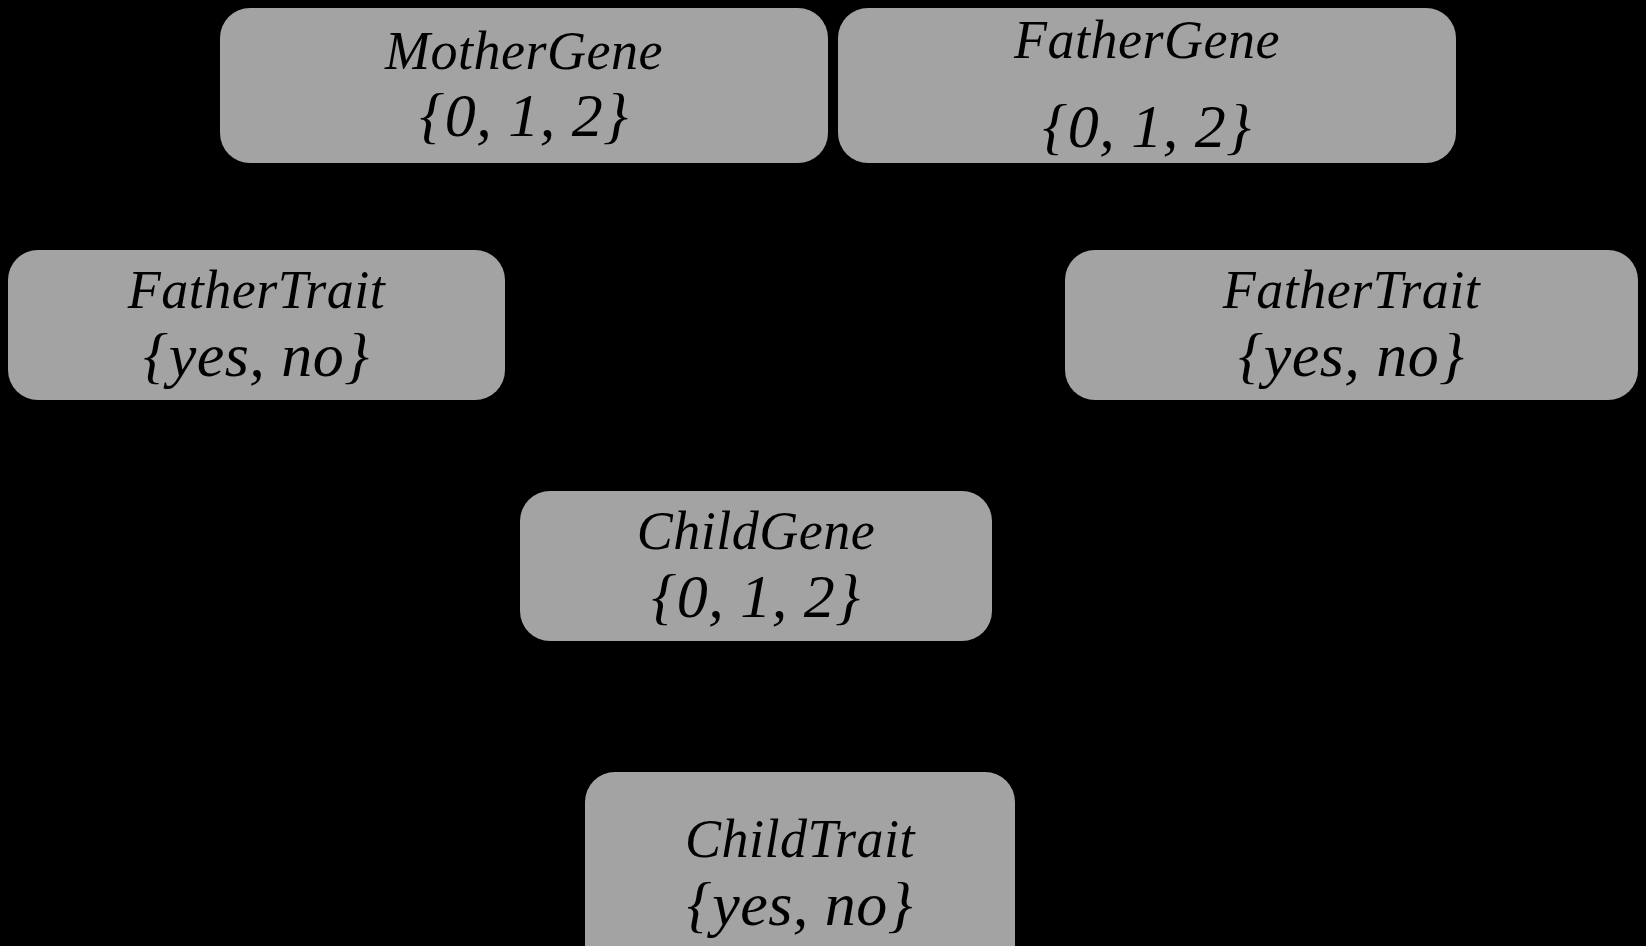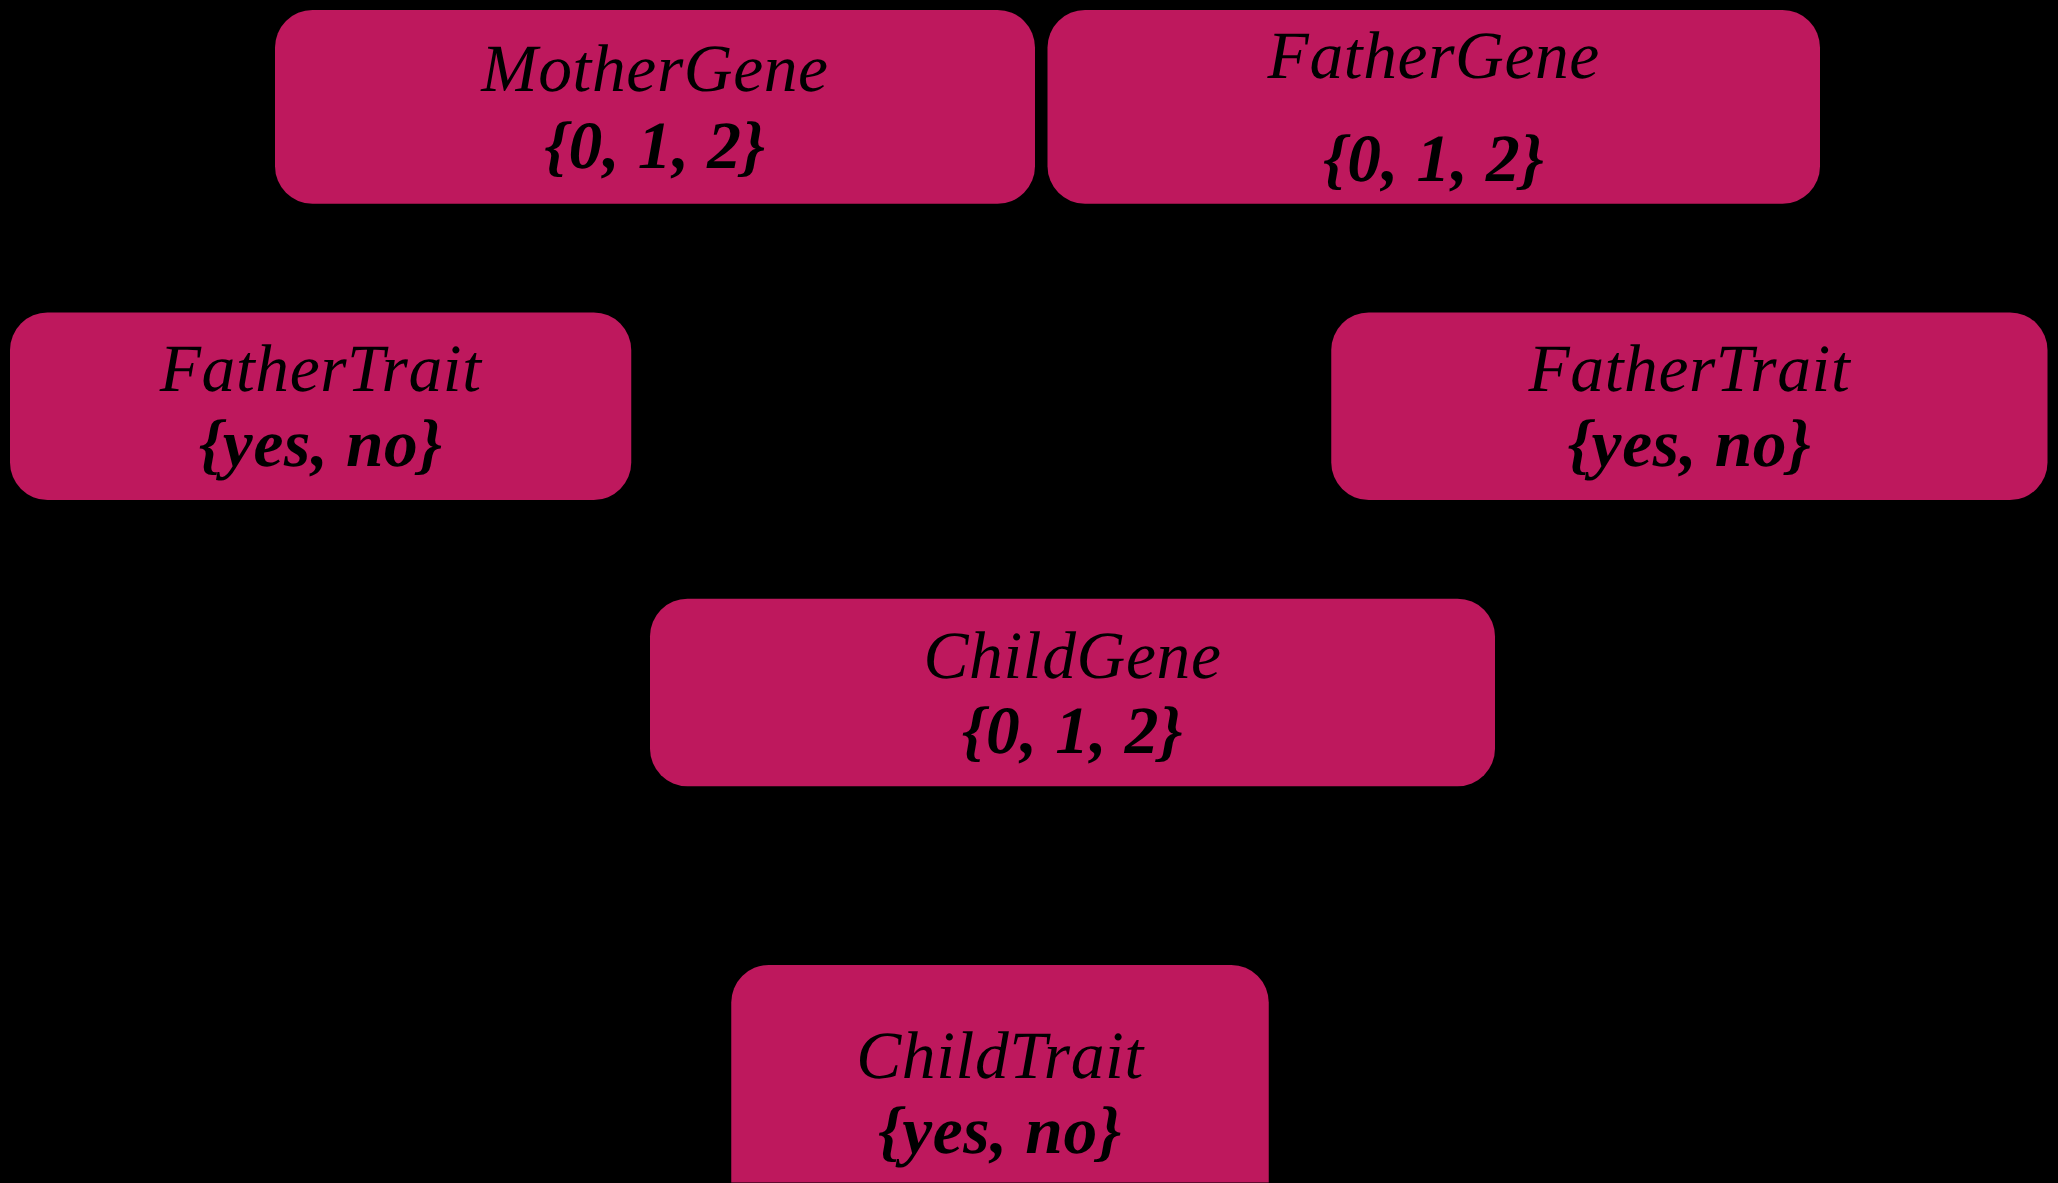--- a/index.html
+++ b/index.html
@@ -15,21 +15,21 @@
     font-family: "Liberation Serif", "DejaVu Serif", serif;
   }
   #canvas {
     position: relative;
     width: 1646px;
     height: 946px;
     background: #000000;
   }
   .node {
     position: absolute;
-    background: #be185d;
+    background: #a3a3a3;
     border-radius: 30px;
     display: flex;
     flex-direction: column;
     align-items: center;
     justify-content: center;
     box-sizing: border-box;
     color: #000000;
     text-align: center;
     line-height: 1.12;
   }
@@ -37,32 +37,32 @@
     font-family: "Liberation Serif", "DejaVu Serif", serif;
     font-style: italic;
     font-weight: 400;
     font-size: 54px;
     letter-spacing: 0.5px;
     white-space: nowrap;
   }
   .node-domain {
     font-family: "Liberation Serif", "DejaVu Serif", serif;
     font-style: italic;
-    font-weight: 700;
-    font-size: 54px;
+    font-weight: 400;
+    font-size: 62px;
     letter-spacing: 0.5px;
     white-space: nowrap;
   }
 
   
   #node-mother-gene  { left: 220px;  top: 8px;   width: 608px; height: 155px; }
   #node-father-gene  { left: 838px;  top: 8px;   width: 618px; height: 155px; gap: 22px; }
   #node-mother-trait { left: 8px;    top: 250px; width: 497px; height: 150px; }
   #node-father-trait { left: 1065px; top: 250px; width: 573px; height: 150px; }
-  #node-child-gene   { left: 520px;  top: 479px; width: 676px; height: 150px; }
+  #node-child-gene   { left: 520px;  top: 491px; width: 472px; height: 150px; }
   #node-child-trait  { left: 585px;  top: 772px; width: 430px; height: 204px; }
 </style>
 </head>
 <body>
 
 <div id="canvas">
 
   <div class="node" id="node-mother-gene">
     <div class="node-label">MotherGene</div>
     <div class="node-domain">{0, 1, 2}</div>

